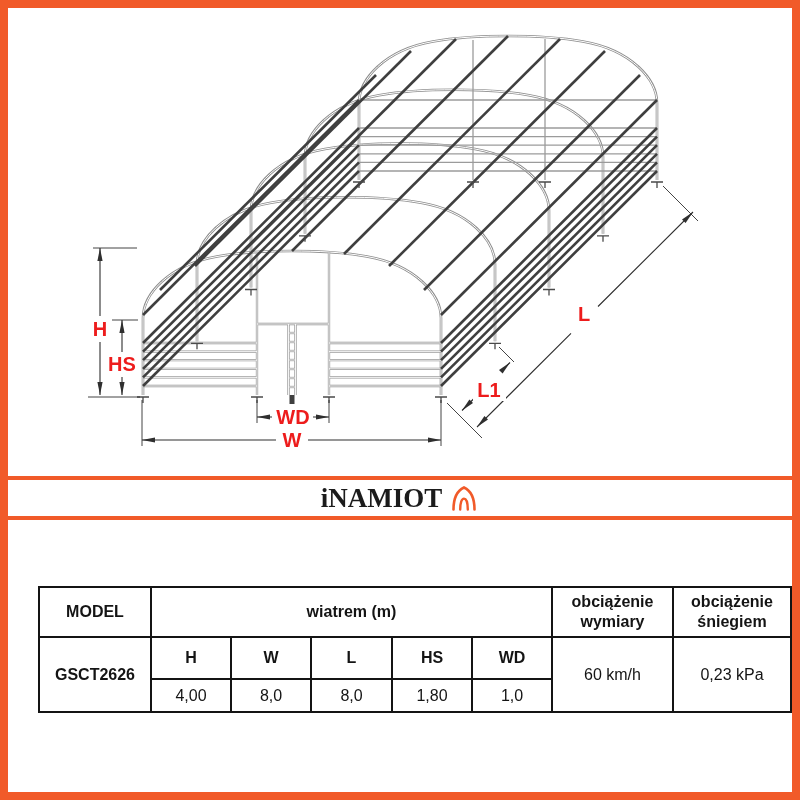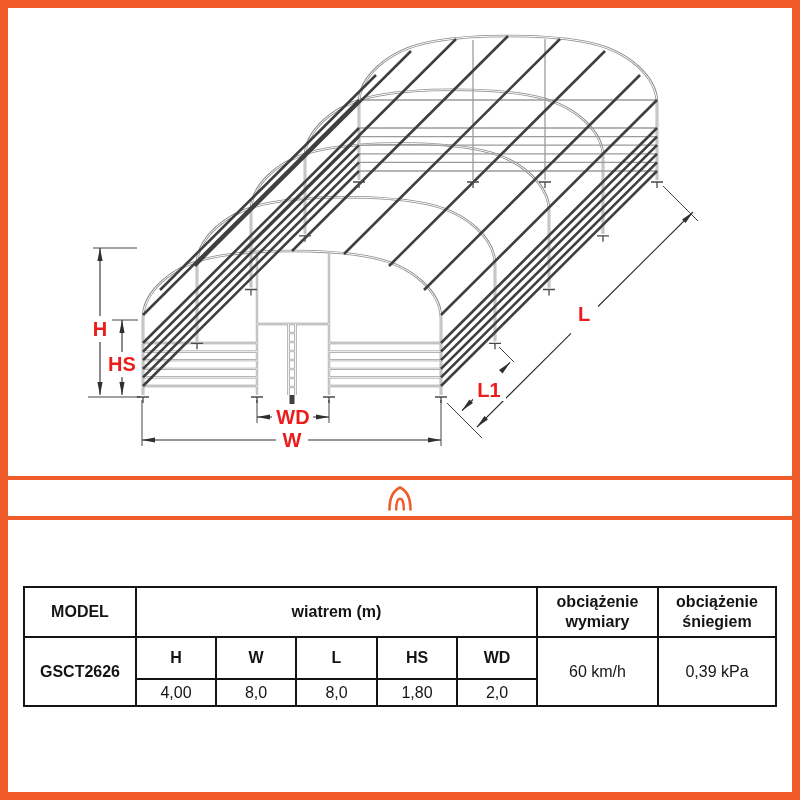--- a/index.html
+++ b/index.html
@@ -19,32 +19,32 @@
   .draw-area svg{display:block;}
   .divider{height:4px;background:var(--accent);}
   .logo-band{
     height:36px;display:flex;align-items:center;justify-content:center;gap:7px;
   }
   .logo-text{
     font-family:"Liberation Serif", serif;font-weight:700;font-size:27px;
     color:#1b1b1b;letter-spacing:0px;line-height:1;
   }
   .logo-icon{display:block;}
-  .table-area{flex:1;display:flex;justify-content:center;align-items:flex-start;padding-top:66px;border-radius:23px;}
+  .table-area{flex:1;display:flex;justify-content:flex-end;align-items:flex-start;padding-top:66px;border-radius:23px;}
   table.spec{
     border-collapse:collapse;table-layout:fixed;width:752px;color:var(--ink);
   }
   table.spec td{
     border:2px solid var(--ink);text-align:center;vertical-align:middle;
     padding:0;font-size:16px;line-height:1.25;
   }
   td.hdr{font-weight:bold;font-size:17px;}
   td.sub{font-weight:bold;font-size:16px;}
   td.model-val{font-weight:bold;font-size:17px;}
-  tr.r1{height:50px;} tr.r2{height:42px;} tr.r3{height:27px;}
+  tr.r1{height:50px;} tr.r2{height:42px;} tr.r3{height:33px;}
 
   
   .tube-o{stroke:#8e8e8e;stroke-width:2.6;fill:none;}
   .tube-i{stroke:#ffffff;stroke-width:1;fill:none;}
   .fw-o{stroke:#949494;stroke-width:2.3;fill:none;}
   .fw-i{stroke:#ffffff;stroke-width:.9;fill:none;}
   .lt{stroke:#9b9b9b;stroke-width:1.3;fill:none;}
   .dk{stroke:#3f3f3f;stroke-width:2.6;fill:none;}
   .ft{stroke:#4a4a4a;stroke-width:1.3;fill:none;}
   .dim{stroke:#2f2f2f;stroke-width:1.1;fill:none;}
@@ -205,20 +205,21 @@
         <text class="dimlabel" x="292" y="447">W</text>
         <text class="dimlabel" x="293" y="424">WD</text>
         <text class="dimlabel" x="584" y="321">L</text>
         <text class="dimlabel" x="489" y="397">L1</text>
       </g>
     </svg>
   </div>
 
   <div class="divider"></div>
   <div class="logo-band">
+    <span class="logo-text">iNAMIOT</span>
     <svg class="logo-icon" width="30" height="30" viewBox="0 0 30 30">
       <path d="M4.5,26.5 C4.5,15.5 8.3,7.6 15,4.5 C21.7,7.6 25.5,15.5 25.5,26.5" fill="none" stroke="#f15a29" stroke-width="2.6" stroke-linecap="round"></path>
       <path d="M11.2,26.5 C11.2,19.5 12.8,15.6 15,15.6 C17.2,15.6 18.8,19.5 18.8,26.5" fill="none" stroke="#f15a29" stroke-width="2.4" stroke-linecap="round"></path>
     </svg>
   </div>
   <div class="divider"></div>
 
   <div class="table-area">
     <table class="spec">
       <colgroup>
@@ -239,25 +240,25 @@
           <td class="hdr">obciążenie śniegiem</td>
         </tr>
         <tr class="r2">
           <td class="model-val" rowspan="2">GSCT2626</td>
           <td class="sub">H</td>
           <td class="sub">W</td>
           <td class="sub">L</td>
           <td class="sub">HS</td>
           <td class="sub">WD</td>
           <td rowspan="2">60 km/h</td>
-          <td rowspan="2">0,39 kPa</td>
+          <td rowspan="2">0,23 kPa</td>
         </tr>
         <tr class="r3">
           <td>4,00</td>
           <td>8,0</td>
           <td>8,0</td>
           <td>1,80</td>
-          <td>2,0</td>
+          <td>1,0</td>
         </tr>
       </tbody>
     </table>
   </div>
 </div>
 
 </body></html>

